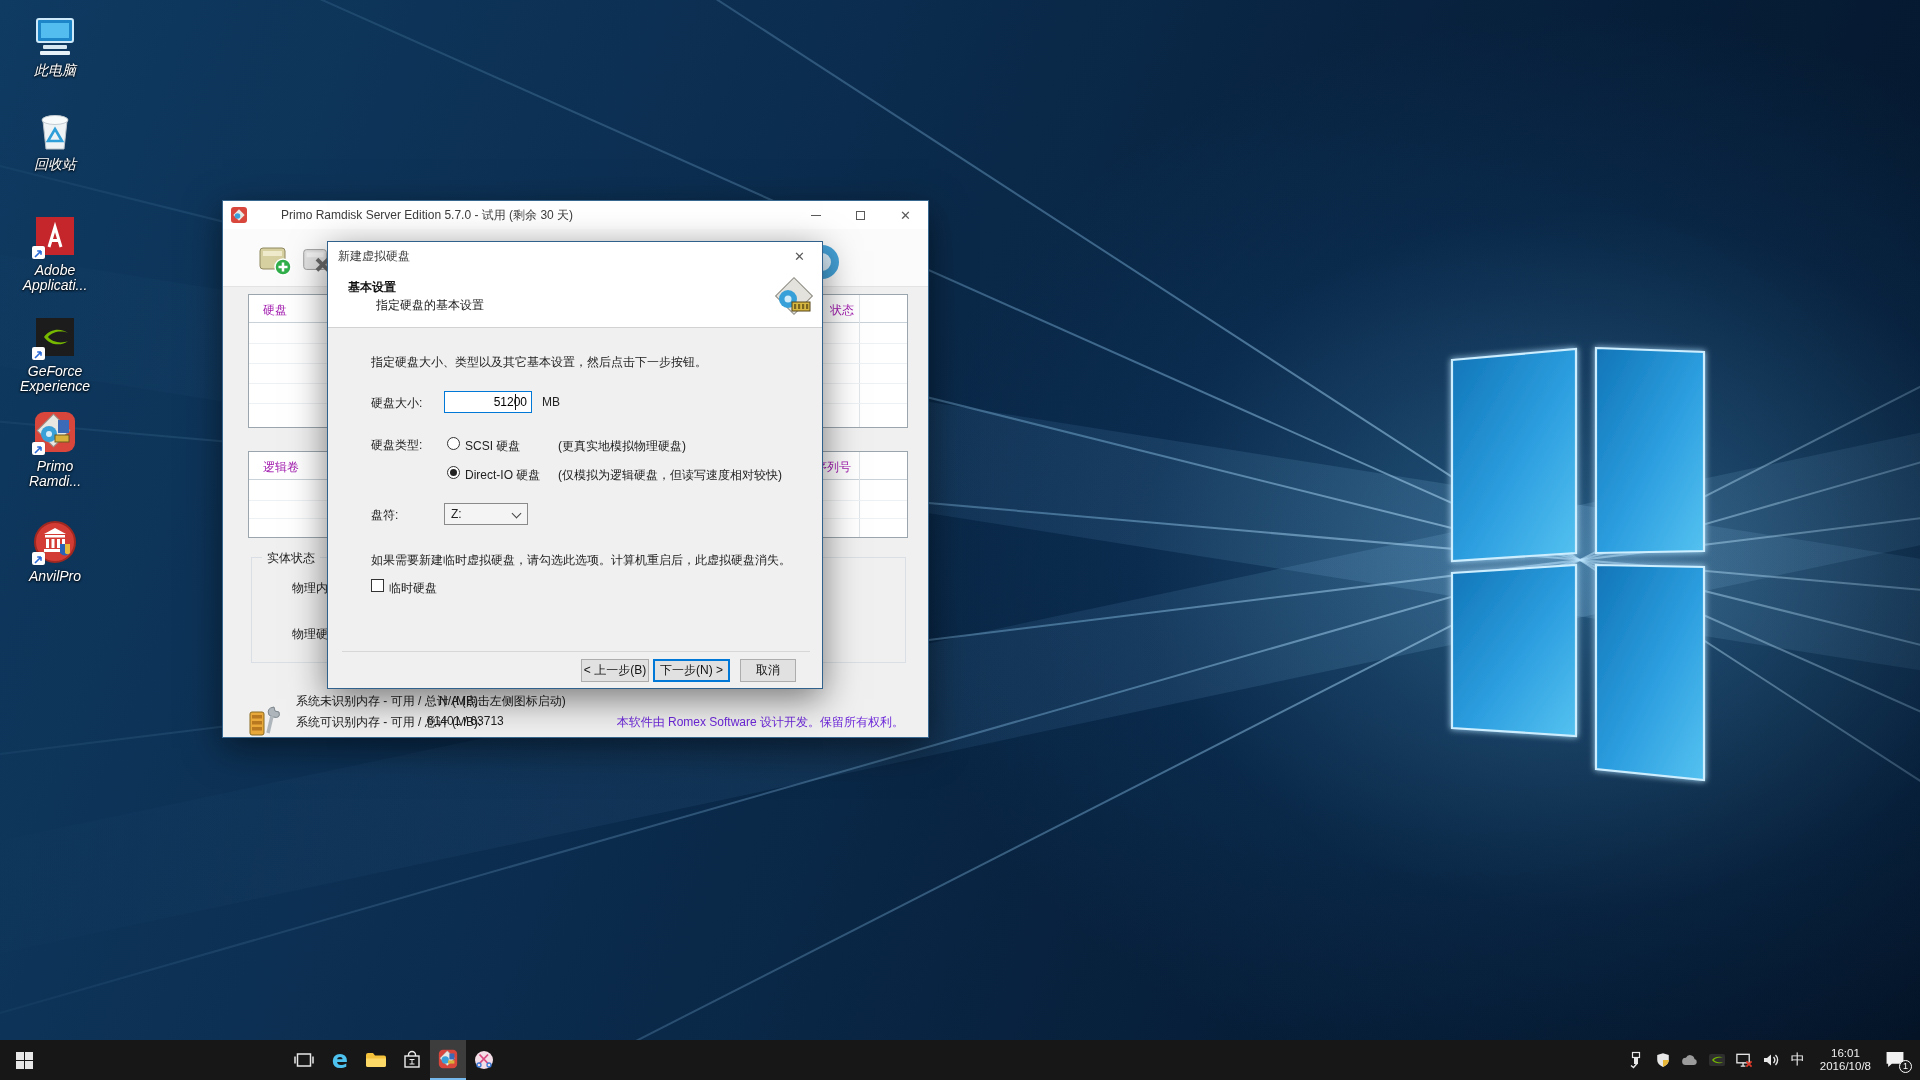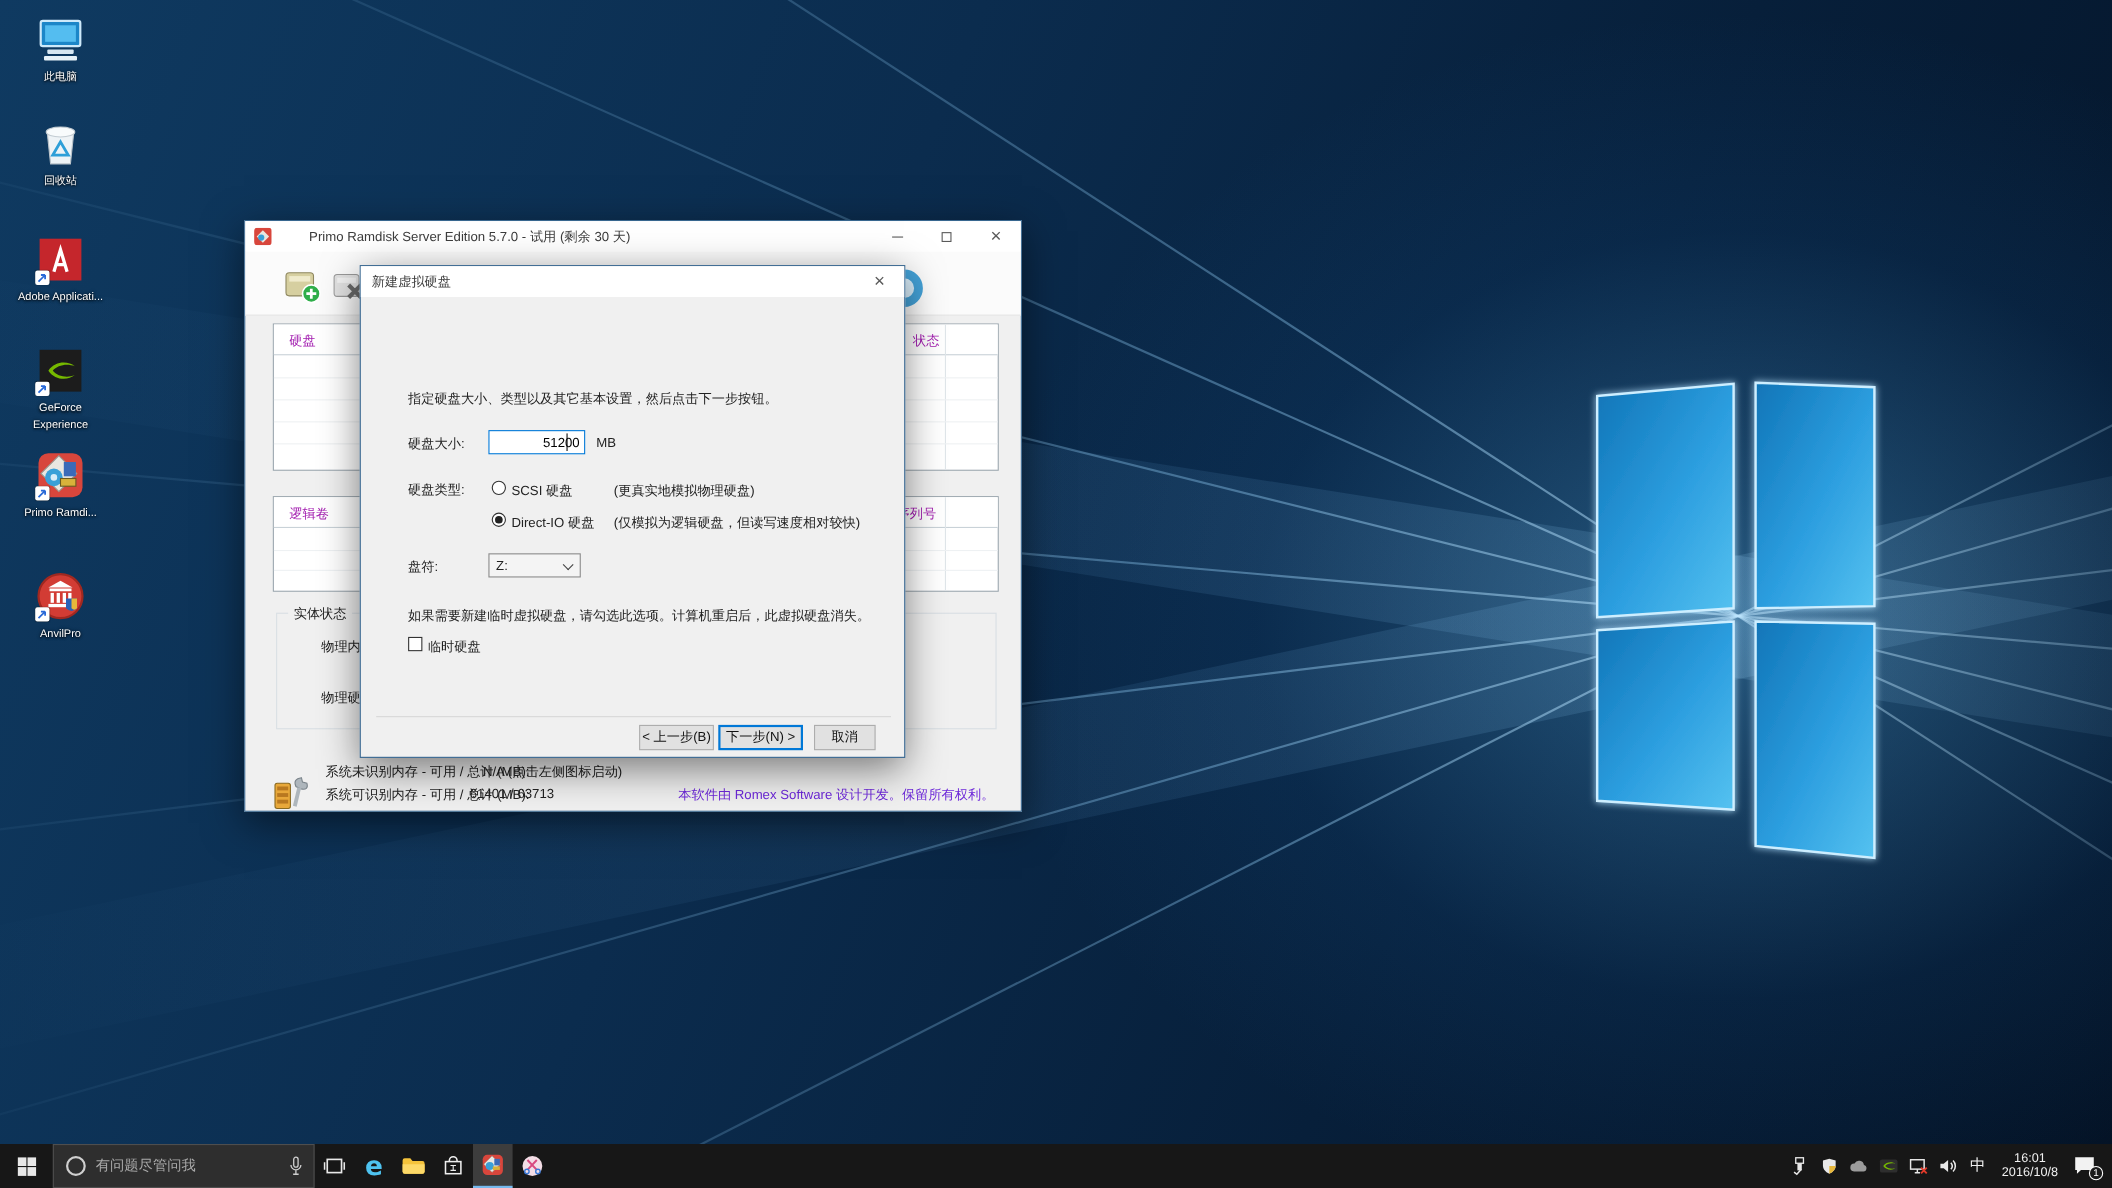--- a/index.html
+++ b/index.html
@@ -18,22 +18,22 @@
   .beam.wide { height:110px; top:505px;
     background:linear-gradient(90deg,transparent 10%,rgba(110,180,235,.10) 50%,rgba(150,210,250,.16) 68%,transparent 92%); }
   .b1{transform:rotate(-27deg);} .b2{transform:rotate(-16deg);} .b3{transform:rotate(-7deg);}
   .b4{transform:rotate(5deg);}  .b5{transform:rotate(14deg);}  .b6{transform:rotate(24deg);}
   .b7{transform:rotate(-12deg);} .b8{transform:rotate(9deg);} .b9{transform:rotate(33deg);}
   .logo-svg { position:absolute; left:1430px; top:330px; }
 
   
   .desk-icon { position:absolute; left:11px; width:88px; text-align:center; cursor:default; }
   .desk-icon .ic { display:block; width:48px; height:48px; margin:0 auto; position:relative; }
-  .desk-icon .lbl { margin-top:3px; font-size:10px; line-height:15px; color:#fff;
-    text-shadow:0 1px 2px rgba(0,0,0,.9), 0 0 3px rgba(0,0,0,.7); }
+  .desk-icon .lbl { margin-top:3px; font-size:14px; line-height:15px; color:#fff;
+    text-shadow:0 1px 2px rgba(0,0,0,.9), 0 0 3px rgba(0,0,0,.7);font-style:italic; }
   .shortcut { position:absolute; left:1px; bottom:1px; width:13px; height:13px; background:#fff;
     border-radius:2px; box-shadow:0 0 1px rgba(0,0,0,.5); }
 
   
   .win { position:absolute; background:#f0f0f0; border:1px solid #38678f;
     box-shadow:0 10px 34px rgba(0,0,0,.5); }
   .titlebar { height:28px; background:#fff; display:flex; align-items:center; position:relative;gap:28px; }
   .titlebar .t-ic { width:16px; height:16px; margin:0 6px 0 8px; }
   .titlebar .t-txt { font-size:12px; color:#3c3c3c; white-space:nowrap; }
   .winctl { position:absolute; right:0; top:0; display:flex; height:28px; }
@@ -332,20 +332,36 @@
   </div>
 
   <div class="win" id="dialog">
     <div class="titlebar">
       <span class="t-txt" style="margin-left:10px">新建虚拟硬盘</span>
       <div class="winctl">
         <div class="wc">✕</div>
       </div>
     </div>
 
+    <div class="dlg-band">
+      <span class="h1">基本设置</span>
+      <span class="h2">指定硬盘的基本设置</span>
+      <span class="wiz">
+        <svg width="44" height="48" viewBox="0 0 44 48">
+            <rect x="9" y="9" width="26" height="26" transform="rotate(45 22 22)" fill="#e4e2dc" stroke="#8a887e"></rect>
+            <circle cx="16" cy="25" r="9" fill="#38a0d8"></circle>
+            <circle cx="16" cy="25" r="3.5" fill="#cfeaf8"></circle>
+            <rect x="20" y="28" width="18" height="9" fill="#d8b840" stroke="#55451a"></rect>
+            <rect x="22" y="30" width="2.2" height="5" fill="#7a6420"></rect>
+            <rect x="26" y="30" width="2.2" height="5" fill="#7a6420"></rect>
+            <rect x="30" y="30" width="2.2" height="5" fill="#7a6420"></rect>
+            <rect x="34" y="30" width="2.2" height="5" fill="#7a6420"></rect>
+          </svg>
+      </span>
+    </div>
 
     <span class="f" style="left:43px;top:112px">指定硬盘大小、类型以及其它基本设置，然后点击下一步按钮。</span>
 
     <span class="f" style="left:43px;top:153px">硬盘大小:</span>
     <input class="inp" type="text" value="51200" style="">
     <span class="caret"></span>
     <span class="f" style="left:214px;top:153px">MB</span>
 
     <span class="f" style="left:43px;top:195px">硬盘类型:</span>
     <span class="radio" style="left:119px;top:195px"></span>
@@ -374,28 +390,20 @@
   <div class="taskbar">
     <div class="tb-start">
       <svg width="17" height="17" viewBox="0 0 17 17">
           <rect x="0" y="0" width="8" height="8" fill="#e8e8e8"></rect>
           <rect x="9" y="0" width="8" height="8" fill="#e8e8e8"></rect>
           <rect x="0" y="9" width="8" height="8" fill="#e8e8e8"></rect>
           <rect x="9" y="9" width="8" height="8" fill="#e8e8e8"></rect>
         </svg>
     </div>
 
-    <div class="tb-search">
-      <span class="cortana-ring"></span>
-      <span class="ph">有问题尽管问我</span>
-      <svg width="12" height="18" viewBox="0 0 12 18" style="margin-right:10px">
-          <rect x="4" y="1" width="4" height="9" rx="2" fill="none" stroke="#cfcfcf" stroke-width="1.2"></rect>
-          <path d="M1.5 8 a4.5 4.5 0 0 0 9 0 M6 12.5 V16 M3.5 16.5 h5" fill="none" stroke="#cfcfcf" stroke-width="1.2"></path>
-        </svg>
-    </div>
 
     <div class="tb-btn" style="left:286px">
       <svg width="20" height="16" viewBox="0 0 20 16">
           <rect x="3.5" y="2" width="13" height="12" fill="none" stroke="#e8e8e8" stroke-width="1.5"></rect>
           <path d="M1 4.5 V11.5 M19 4.5 V11.5" stroke="#e8e8e8" stroke-width="1.5"></path>
         </svg>
     </div>
     <div class="tb-btn" style="left:322px">
       <span class="edge-e">e</span>
     </div>

